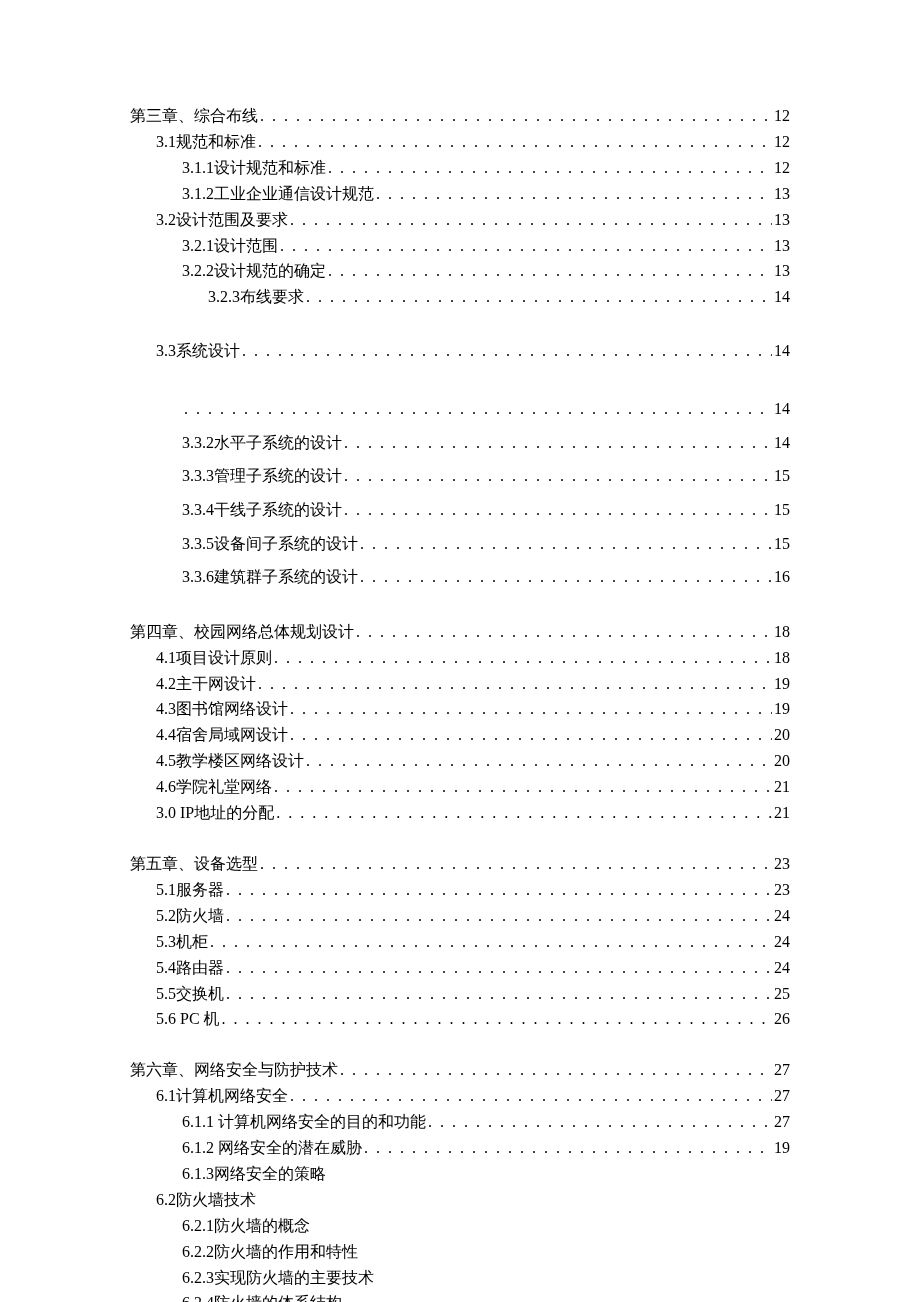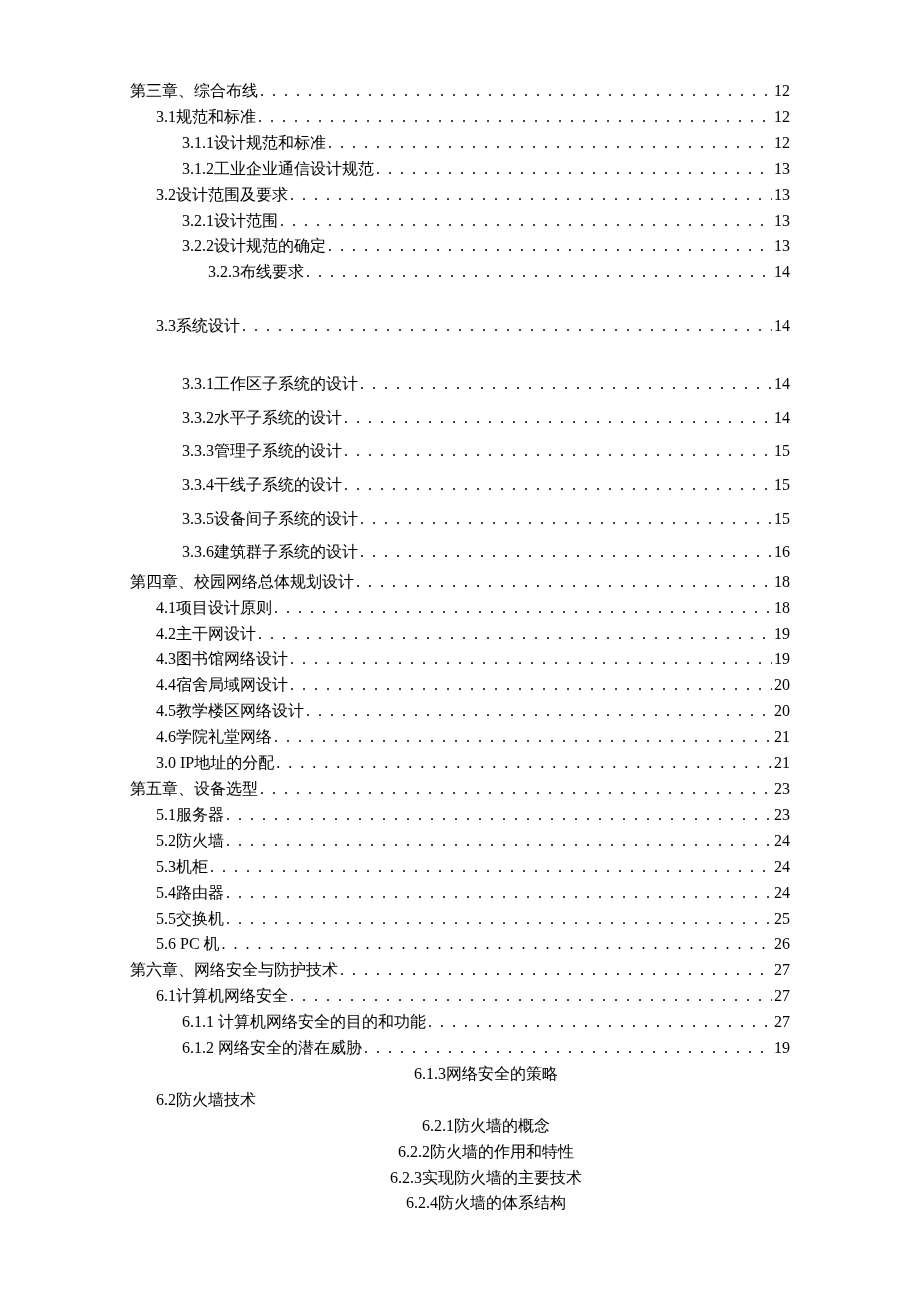--- a/index.html
+++ b/index.html
@@ -14,23 +14,23 @@
     }
     .toc { display: flex; flex-direction: column; }
     .toc-row {
       display: flex;
       align-items: baseline;
       white-space: nowrap;
       line-height: 1.62;
     }
     .toc-row.gap-above { margin-top: 28px; }
     .toc-row.tall { line-height: 2.1; }
-    .lvl1 { padding-left: 0; }
+    .lvl1 { padding-left: 0; margin-top: 25px; }
     .lvl2 { padding-left: 26px; }
-    .lvl3 { padding-left: 52px; justify-content: center; }
+    .lvl3 { padding-left: 52px; }
     .lvl4 { padding-left: 78px; }
     .title { flex: 0 0 auto; }
     .leader {
       flex: 1 1 auto;
       overflow: hidden;
       letter-spacing: 2px;
       padding: 0 2px;
     }
     .leader::after {
       content: ". . . . . . . . . . . . . . . . . . . . . . . . . . . . . . . . . . . . . . . . . . . . . . . . . . . . . . . . . . . . . . . . . . . . . . . . . . . . . . . . . . . . . . . . . . . . . . . . . . . . . . . . . . . . . . . .";
@@ -81,21 +81,20 @@
       <span class="title">3.2.3布线要求 </span>
       <span class="leader"></span>
       <span class="page">14</span>
     </div>
     <div class="toc-row lvl2 gap-above">
       <span class="title">3.3系统设计</span>
       <span class="leader"></span>
       <span class="page">14</span>
     </div>
     <div class="toc-row lvl3 tall gap-above">
-      <span class="title">3.3.1工作区子系统的设计 </span>
       <span class="leader"></span>
       <span class="page">14</span>
     </div>
     <div class="toc-row lvl3 tall">
       <span class="title">3.3.2水平子系统的设计 </span>
       <span class="leader"></span>
       <span class="page">14</span>
     </div>
     <div class="toc-row lvl3 tall">
       <span class="title">3.3.3管理子系统的设计 </span>

